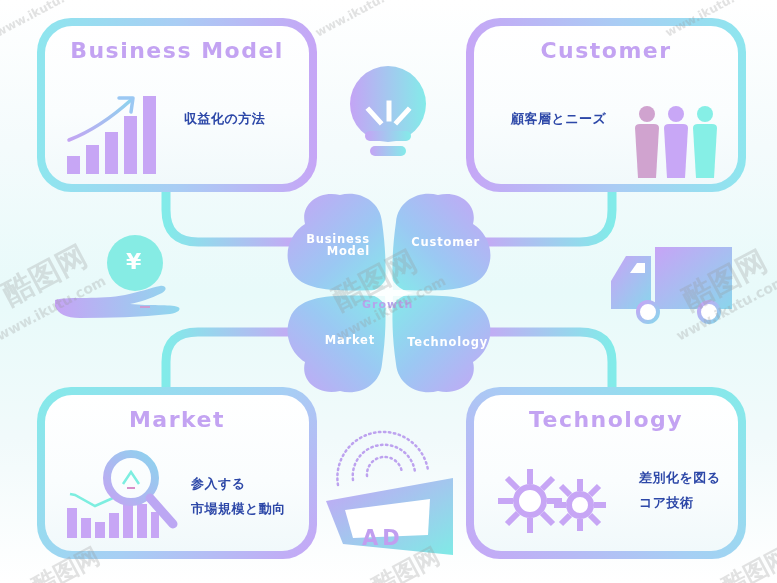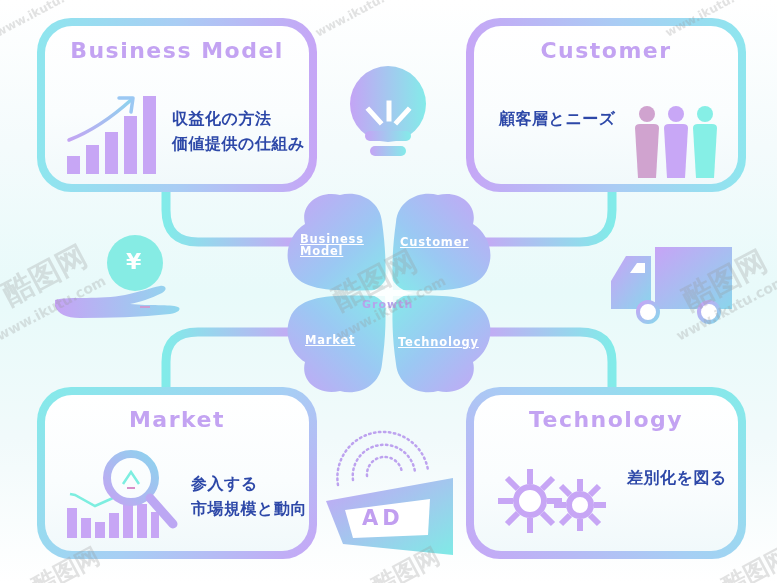--- a/index.html
+++ b/index.html
@@ -18,34 +18,35 @@
     background: linear-gradient(180deg, #ffffff 0%, #fafdfe 55%, #f1f9fb 100%);
     position: relative;
   }
   .card-title {
     position: absolute; left: 0; right: 0; text-align: center;
     font-family: "DejaVu Sans", sans-serif; font-weight: bold;
     font-size: 22px; letter-spacing: 1.5px; color: #c3a3f2;
   }
   .card-desc {
     position: absolute; font-family: Liberation Serif, serif; font-weight: bold;
-    font-size: 16px; line-height: 25px; color: #2d48a8; letter-spacing: 0.5px;
+    font-size: 13px; line-height: 25px; color: #2d48a8; letter-spacing: 0.5px;
     white-space: nowrap;
+    margin-left: 12px;
   }
   .petal-label {
     position: absolute; color: #ffffff; font-weight: bold;
     font-family: "DejaVu Sans", sans-serif; font-size: 11.5px; letter-spacing: 0.8px;
-    text-align: left; line-height: 12px; white-space: nowrap; text-decoration: underline;
+    text-align: right; line-height: 12px; white-space: nowrap;
   }
   .growth {
     position: absolute; color: #b6a3ec; font-weight: bold; font-size: 11px;
     letter-spacing: 1px; white-space: nowrap;
   }
   .ad-text {
-    position: absolute; color: #c19ef0; font-weight: bold; font-size: 21px; letter-spacing: 4px;
+    position: absolute; color: #c19ef0; font-weight: bold; font-size: 21px; letter-spacing: 4px; margin-top: 20px;
   }
   .yen {
     position: absolute; color: #ffffff; font-weight: bold; font-size: 22px;
   }
   .wm {
     position: absolute; color: rgba(150,150,150,0.28); font-weight: bold;
     font-family: "DejaVu Sans", sans-serif; transform: rotate(-28deg); white-space: nowrap;
     pointer-events: none;
   }
 </style>
@@ -162,21 +163,20 @@
       <rect x="2" y="68" width="13" height="18" fill="#c7a6f5"></rect>
       <rect x="21" y="57" width="13" height="29" fill="#c7a6f5"></rect>
       <rect x="40" y="44" width="13" height="42" fill="#c7a6f5"></rect>
       <rect x="59" y="28" width="13" height="58" fill="#c7a6f5"></rect>
       <rect x="78" y="8" width="13" height="78" fill="#c7a6f5"></rect>
       <path d="M4 52 Q 35 40 66 12" fill="none" stroke="url(#gArrow)" stroke-width="3.5" stroke-linecap="round"></path>
       <path d="M54 10 L68 10 L66 24" fill="none" stroke="#9bc8f3" stroke-width="3.5" stroke-linecap="round" stroke-linejoin="round"></path>
     </svg>
     <div class="card-desc" style="left:127px; top:80px;">
       <div>収益化の方法</div>
-      <div>価値提供の仕組み</div>
     </div>
   </div>
 </div>
 
 <div class="card" style="left:466px; top:18px; width:280px; height:174px; background: linear-gradient(90deg,#c6a6f6 0%,#a9cdf4 55%,#8ee6ee 100%); box-sizing:border-box;">
   <div class="card-inner">
     <div class="card-title" style="top:12px;">Customer</div>
     <div class="card-desc" style="left:25px; top:80px;">
       <div>顧客層とニーズ</div>
     </div>
@@ -201,21 +201,21 @@
       <rect x="44" y="65" width="10" height="25" fill="#c7a6f5"></rect>
       <rect x="58" y="56" width="10" height="34" fill="#c7a6f5"></rect>
       <rect x="72" y="56" width="10" height="34" fill="#c7a6f5"></rect>
       <rect x="86" y="64" width="8" height="26" fill="#c7a6f5"></rect>
       <polyline points="5,46 10,47 30,58 48,50" fill="none" stroke="#7deee0" stroke-width="2.5"></polyline>
       <polyline points="58,36 66,24 74,36" fill="none" stroke="#7deee0" stroke-width="2.5"></polyline>
       <line x1="62" y1="40" x2="70" y2="40" stroke="#d78fc8" stroke-width="2"></line>
       <circle cx="66" cy="30" r="24" fill="none" stroke="url(#gArrow)" stroke-width="8"></circle>
       <line x1="85" y1="50" x2="108" y2="76" stroke="#bca7f3" stroke-width="9" stroke-linecap="round"></line>
     </svg>
-    <div class="card-desc" style="left:146px; top:76px;">
+    <div class="card-desc" style="left:134px; top:76px;">
       <div>参入する</div>
       <div>市場規模と動向</div>
     </div>
   </div>
 </div>
 
 <div class="card" style="left:466px; top:387px; width:280px; height:172px; background: linear-gradient(225deg,#84ebe9 0%,#a6cff4 50%,#c6a6f6 100%); box-sizing:border-box;">
   <div class="card-inner">
     <div class="card-title" style="top:12px;">Technology</div>
     <svg class="abs" style="left:20px; top:68px;" width="115" height="80" viewBox="0 0 115 80">
@@ -239,20 +239,21 @@
           <line x1="14" y1="0" x2="26" y2="0"></line>
           <line x1="10" y1="-10" x2="19" y2="-19"></line>
           <line x1="-10" y1="-10" x2="-19" y2="-19"></line>
           <line x1="10" y1="10" x2="19" y2="19"></line>
           <line x1="-10" y1="10" x2="-19" y2="19"></line>
         </g>
       </g>
     </svg>
     <div class="card-desc" style="left:153px; top:70px;">
       <div>差別化を図る</div>
+      <div>コア技術</div>
     </div>
   </div>
 </div>
 
 <div class="petal-label" style="left:300px; top:233px; width:70px;">
   <div>Business</div>
   <div>Model</div>
 </div>
 <div class="petal-label" style="left:400px; top:236px; width:80px;">Customer</div>
 <div class="petal-label" style="left:305px; top:334px; width:70px;">Market</div>

